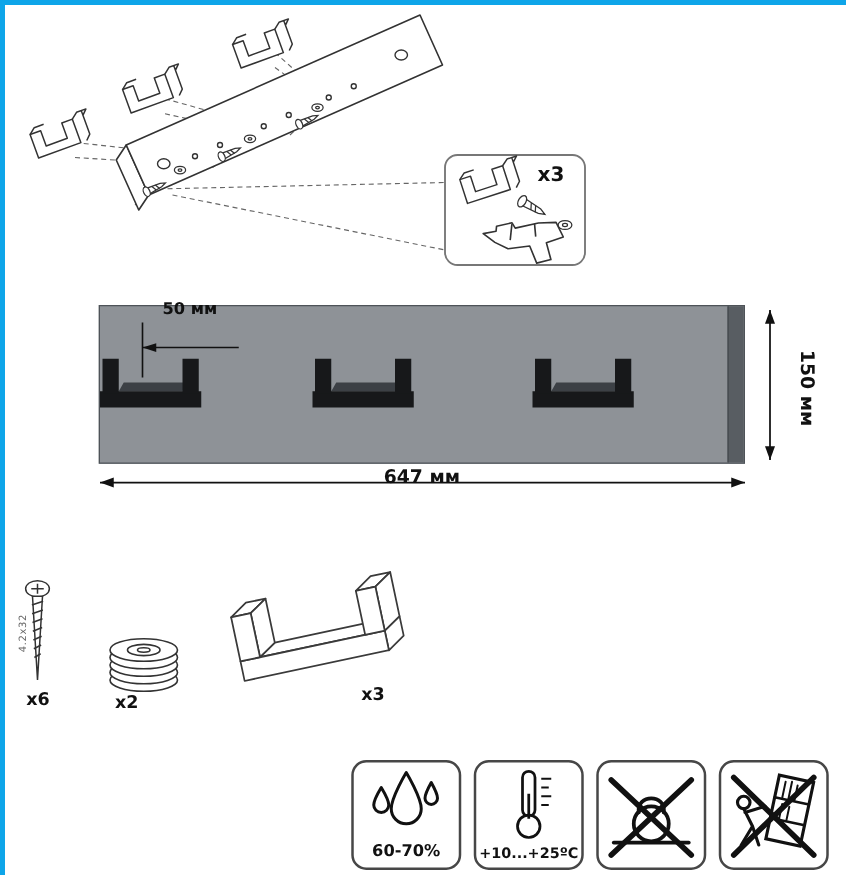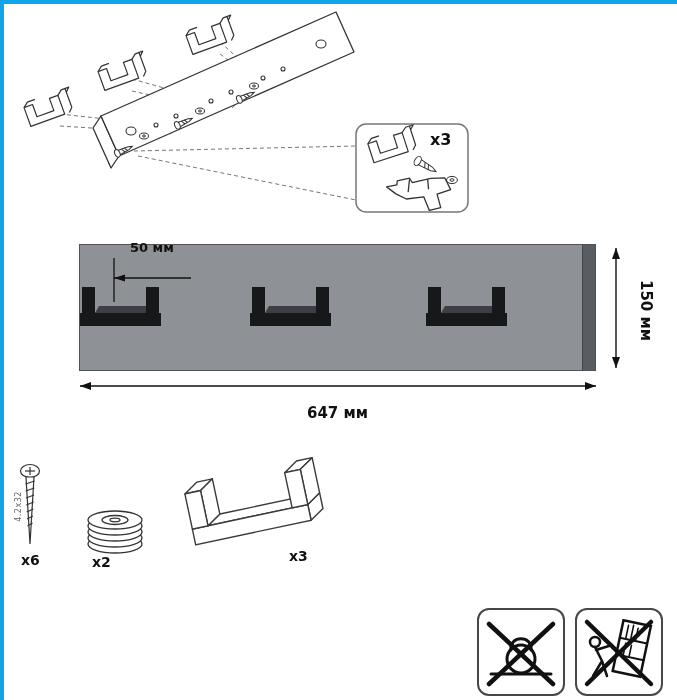--- a/index.html
+++ b/index.html
@@ -165,21 +165,21 @@
     <line x1="15" y1="30" x2="92" y2="30" stroke="#111" stroke-width="1.3"></line>
     <polygon points="15,30 26,26.5 26,33.5" fill="#111"></polygon>
   </svg>
   <div class="abs dim-small" style="left:126px;top:236px">50 мм</div>
 
   <svg class="abs" style="left:70px;top:374px" width="528" height="16" viewBox="0 0 528 16">
     <line x1="6" y1="8" x2="522" y2="8" stroke="#111" stroke-width="1.4"></line>
     <polygon points="6,8 17,4 17,12" fill="#111"></polygon>
     <polygon points="522,8 511,4 511,12" fill="#111"></polygon>
   </svg>
-  <div class="abs dim-text" style="left:303px;top:400px">647 мм</div>
+  <div class="abs dim-text" style="left:303px;top:368px">647 мм</div>
 
   <svg class="abs" style="left:604px;top:238px" width="16" height="132" viewBox="0 0 16 132">
     <line x1="8" y1="6" x2="8" y2="126" stroke="#111" stroke-width="1.4"></line>
     <polygon points="8,6 4,17 12,17" fill="#111"></polygon>
     <polygon points="8,126 4,115 12,115" fill="#111"></polygon>
   </svg>
   <div class="abs dim-text" style="left:614px;top:295px;width:56px;text-align:center;transform:rotate(90deg)">150 мм</div>
 
   <svg class="abs" style="left:8px;top:458px" width="36" height="88" viewBox="0 0 36 88">
     <g stroke="#333" stroke-width="1.2" fill="#fff">
@@ -220,21 +220,45 @@
       <polygon points="22,24 38,24 52,15 36,15"></polygon>
       <polygon points="38,24 52,15 52,51 38,60"></polygon>
       <rect x="22" y="24" width="16" height="36"></rect>
       <polygon points="124,24 140,24 154,15 138,15"></polygon>
       <polygon points="140,24 154,15 154,51 140,60"></polygon>
       <rect x="124" y="24" width="16" height="36"></rect>
     </g>
   </svg>
   <div class="abs count-label" style="left:285px;top:544px">x3</div>
 
-
+  <div class="abs care-box" style="left:277px">
+    <svg width="84" height="56" viewBox="0 0 84 56" style="display:block;margin:4px auto 0">
+      <g stroke="#111" stroke-width="2.4" fill="none" stroke-linejoin="round">
+        <path d="M42,4 C42,4 30,24 30,33 a12,12 0 0 0 24,0 C54,24 42,4 42,4 Z"></path>
+        <path d="M22,16 C22,16 16,26 16,30 a6,6 0 0 0 12,0 C28,26 22,16 22,16 Z"></path>
+        <path d="M62,12 C62,12 57,21 57,24.5 a5,5 0 0 0 10,0 C67,21 62,12 62,12 Z"></path>
+      </g>
+    </svg>
+    <div class="care-label" style="font-size:13px">60-70%</div>
+  </div>
+
+  <div class="abs care-box" style="left:375px">
+    <svg width="84" height="58" viewBox="0 0 84 58" style="display:block;margin:3px auto 0">
+      <g stroke="#111" stroke-width="2.2" fill="#fff">
+        <rect x="37" y="4" width="10" height="36" rx="5"></rect>
+        <circle cx="42" cy="48" r="9"></circle>
+        <line x1="42" y1="22" x2="42" y2="42"></line>
+        <line x1="52" y1="10" x2="60" y2="10" stroke-width="1.6"></line>
+        <line x1="52" y1="17" x2="58" y2="17" stroke-width="1.6"></line>
+        <line x1="52" y1="24" x2="60" y2="24" stroke-width="1.6"></line>
+        <line x1="52" y1="31" x2="58" y2="31" stroke-width="1.6"></line>
+      </g>
+    </svg>
+    <div class="care-label" style="font-size:11.5px">+10...+25ºC</div>
+  </div>
 
   <div class="abs care-box" style="left:473px">
     <svg width="84" height="84" viewBox="0 0 84 84" style="display:block">
       <g stroke="#111" fill="none" stroke-linecap="round">
         <line x1="12" y1="64" x2="72" y2="64" stroke-width="3"></line>
         <circle cx="42" cy="49" r="14" stroke-width="3"></circle>
         <path d="M32,40 C30,25 54,25 52,40" stroke-width="3"></path>
         <line x1="10" y1="14" x2="74" y2="74" stroke-width="4.5"></line>
         <line x1="74" y1="14" x2="10" y2="74" stroke-width="4.5"></line>
       </g>

